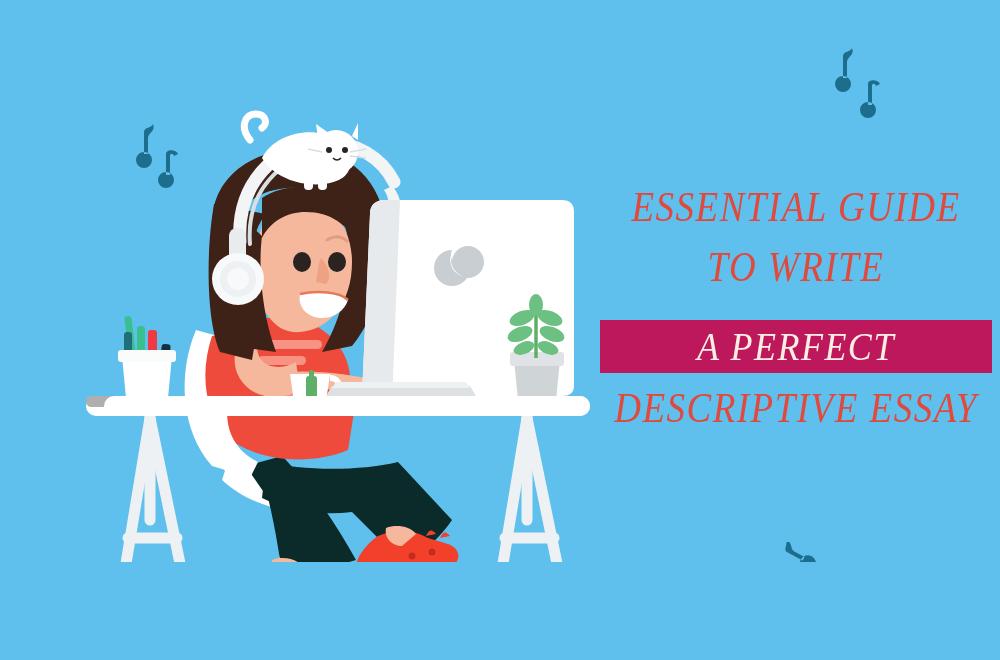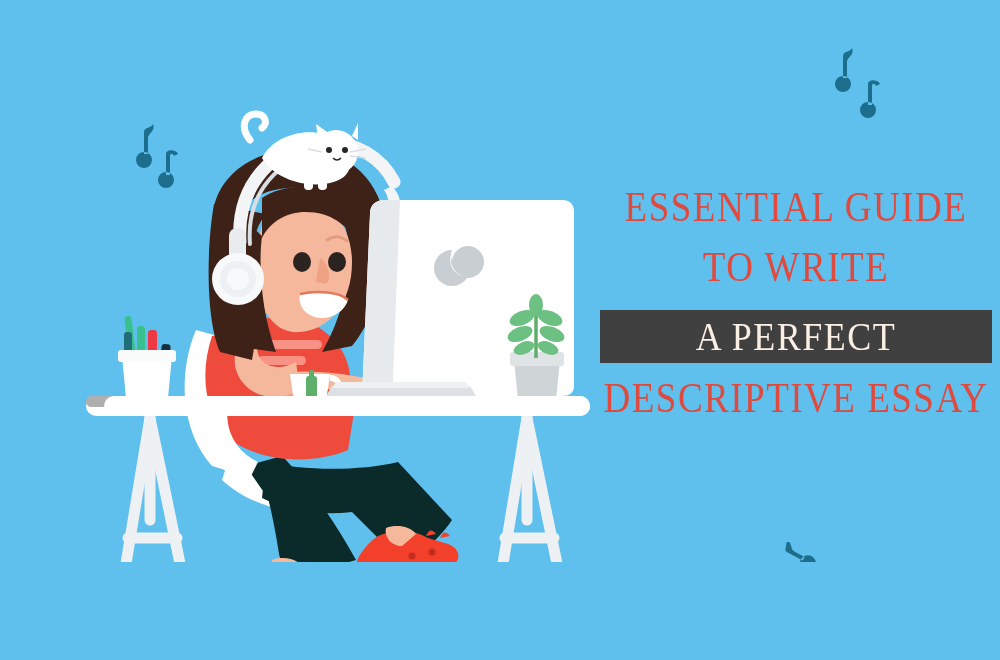--- a/index.html
+++ b/index.html
@@ -6,20 +6,21 @@
   html,body { width:1000px; height:660px; overflow:hidden; }
   body {
     font-family: "Liberation Serif", "DejaVu Serif", serif;
     background:#5FC0EE;
   }
   #canvas {
     position:relative;
     width:1000px; height:562px;
     background:#5FC0EE;
     overflow:hidden;
+    font-style:italic;
   }
   .abs { position:absolute; }
 
   
   #headline {
     position:absolute;
     left:600px; top:186px;
     width:392px; height:224px;
     text-align:center;
   }
@@ -29,23 +30,23 @@
     color:#E0493C;
     letter-spacing:1.5px;
     white-space:nowrap;
     line-height:1;
     transform:scaleY(1.12);
     transform-origin:center top;
   }
   #hl1 { font-size:37px; height:44px; }
   #hl2 { font-size:37px; height:44px; margin-top:16px; }
   #hl-band {
-    background:#404040;
+    background:#be185d;
     height:53px;
-    margin-top:20px;
+    margin-top:30px;
     display:flex; align-items:center; justify-content:center;
   }
   #hl3 {
     font-size:36px; color:#FBEFE4; letter-spacing:1.5px;
     white-space:nowrap; line-height:1;
     transform:scaleY(1.12);
     font-family:"Liberation Serif","DejaVu Serif",serif;
   }
   #hl4 { font-size:37px; height:44px; margin-top:14px; }
 

